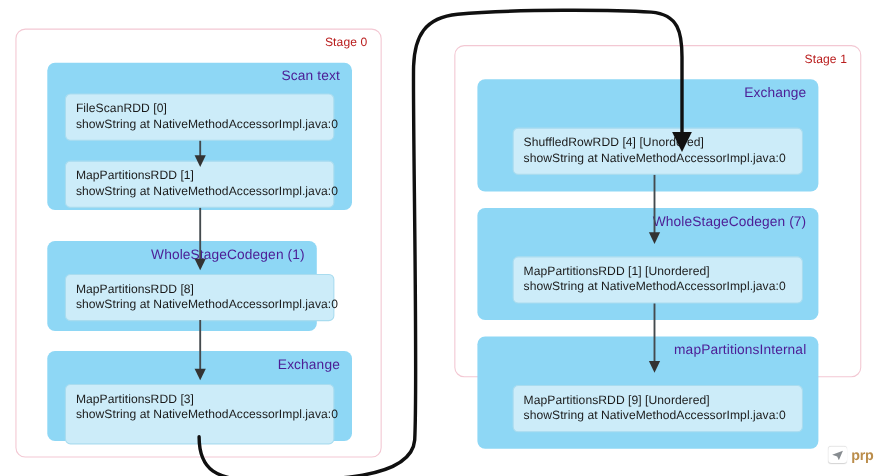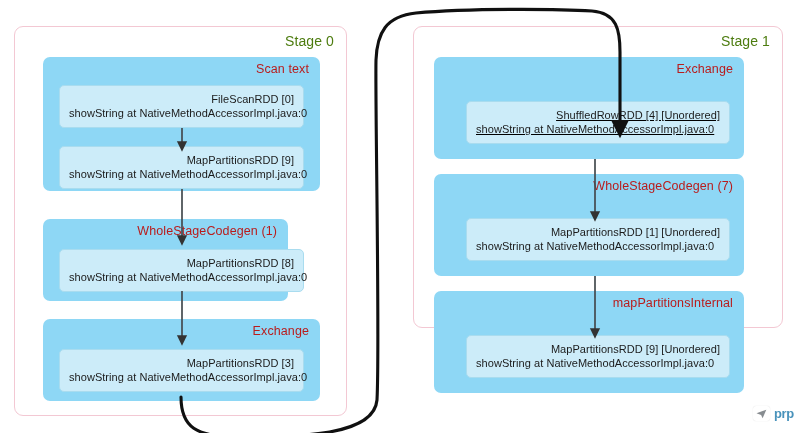--- a/index.html
+++ b/index.html
@@ -18,59 +18,58 @@
     position:absolute;
     border:1.6px solid #f3c8d3;
     border-radius:9px;
     background:#ffffff;
     box-sizing:border-box;
   }
   .stage-label{
     position:absolute;
     right:12px;
     top:6px;
-    font-size:14px;
-    color:#4d7c0f;
+    font-size:11px;
+    color:#b91c1c;
     letter-spacing:.1px;
     white-space:nowrap;
   }
 
   
   .opgroup{
     position:absolute;
     background:#8ed7f5;
     border-radius:7px;
     box-sizing:border-box;
   }
   .op-label{
     position:absolute;
     right:11px;
     top:5px;
     font-size:12.5px;
-    color:#b91c1c;
+    color:#4c1d95;
     white-space:nowrap;
     letter-spacing:.1px;
   }
 
   
   .rddbox{
     position:absolute;
     background:#ccecf9;
     border:1px solid #a9dcef;
     border-radius:5px;
     box-sizing:border-box;
     padding:6px 9px 7px 9px;
   }
   .rdd-title{
     font-size:11px;
     color:#1b1b1b;
     line-height:14px;
     white-space:nowrap;
     letter-spacing:.05px;
-    text-align:right;
   }
   .rdd-sub{
     font-size:11px;
     color:#1b1b1b;
     line-height:15px;
     white-space:nowrap;
     letter-spacing:.05px;
   }
 
   
@@ -93,67 +92,67 @@
   .wm-badge{
     width:17px;height:15px;
     background:#ffffff;
     border-radius:3px;
     display:flex;align-items:center;justify-content:center;
     box-shadow:0 0 1px rgba(0,0,0,.25);
   }
   .wm-text{
     font-size:13px;
     font-weight:bold;
-    color:#0369a1;
+    color:#a16207;
     letter-spacing:-.3px;
   }
 </style>
 </head>
 <body>
 
 <div id="canvas">
 
   <div class="stage" style="left:14px;top:26px;width:333px;height:390px;">
     <div class="stage-label">Stage 0</div>
 
     <div class="opgroup" style="left:28px;top:30px;width:277px;height:134px;">
       <div class="op-label">Scan text</div>
       <div class="rddbox" style="left:16px;top:28px;width:245px;height:43px;">
         <div class="rdd-title">FileScanRDD [0]</div>
         <div class="rdd-sub">showString at NativeMethodAccessorImpl.java:0</div>
       </div>
       <div class="rddbox" style="left:16px;top:89px;width:245px;height:43px;">
-        <div class="rdd-title">MapPartitionsRDD [9]</div>
+        <div class="rdd-title">MapPartitionsRDD [1]</div>
         <div class="rdd-sub">showString at NativeMethodAccessorImpl.java:0</div>
       </div>
     </div>
 
     <div class="opgroup" style="left:28px;top:192px;width:245px;height:82px;">
       <div class="op-label">WholeStageCodegen (1)</div>
       <div class="rddbox" style="left:16px;top:30px;width:245px;height:43px;">
         <div class="rdd-title">MapPartitionsRDD [8]</div>
         <div class="rdd-sub">showString at NativeMethodAccessorImpl.java:0</div>
       </div>
     </div>
 
     <div class="opgroup" style="left:28px;top:292px;width:277px;height:82px;">
       <div class="op-label">Exchange</div>
-      <div class="rddbox" style="left:16px;top:30px;width:245px;height:43px;">
+      <div class="rddbox" style="left:16px;top:30px;width:245px;height:55px;">
         <div class="rdd-title">MapPartitionsRDD [3]</div>
         <div class="rdd-sub">showString at NativeMethodAccessorImpl.java:0</div>
       </div>
     </div>
   </div>
 
-  <div class="stage" style="left:413px;top:26px;width:370px;height:302px;">
+  <div class="stage" style="left:413px;top:41px;width:370px;height:302px;">
     <div class="stage-label">Stage 1</div>
 
     <div class="opgroup" style="left:20px;top:30px;width:310px;height:102px;">
       <div class="op-label">Exchange</div>
-      <div class="rddbox" style="left:32px;top:44px;width:264px;height:43px;text-decoration:underline;">
+      <div class="rddbox" style="left:32px;top:44px;width:264px;height:43px;">
         <div class="rdd-title">ShuffledRowRDD [4] [Unordered]</div>
         <div class="rdd-sub">showString at NativeMethodAccessorImpl.java:0</div>
       </div>
     </div>
 
     <div class="opgroup" style="left:20px;top:147px;width:310px;height:102px;">
       <div class="op-label">WholeStageCodegen (7)</div>
       <div class="rddbox" style="left:32px;top:44px;width:264px;height:43px;">
         <div class="rdd-title">MapPartitionsRDD [1] [Unordered]</div>
         <div class="rdd-sub">showString at NativeMethodAccessorImpl.java:0</div>

